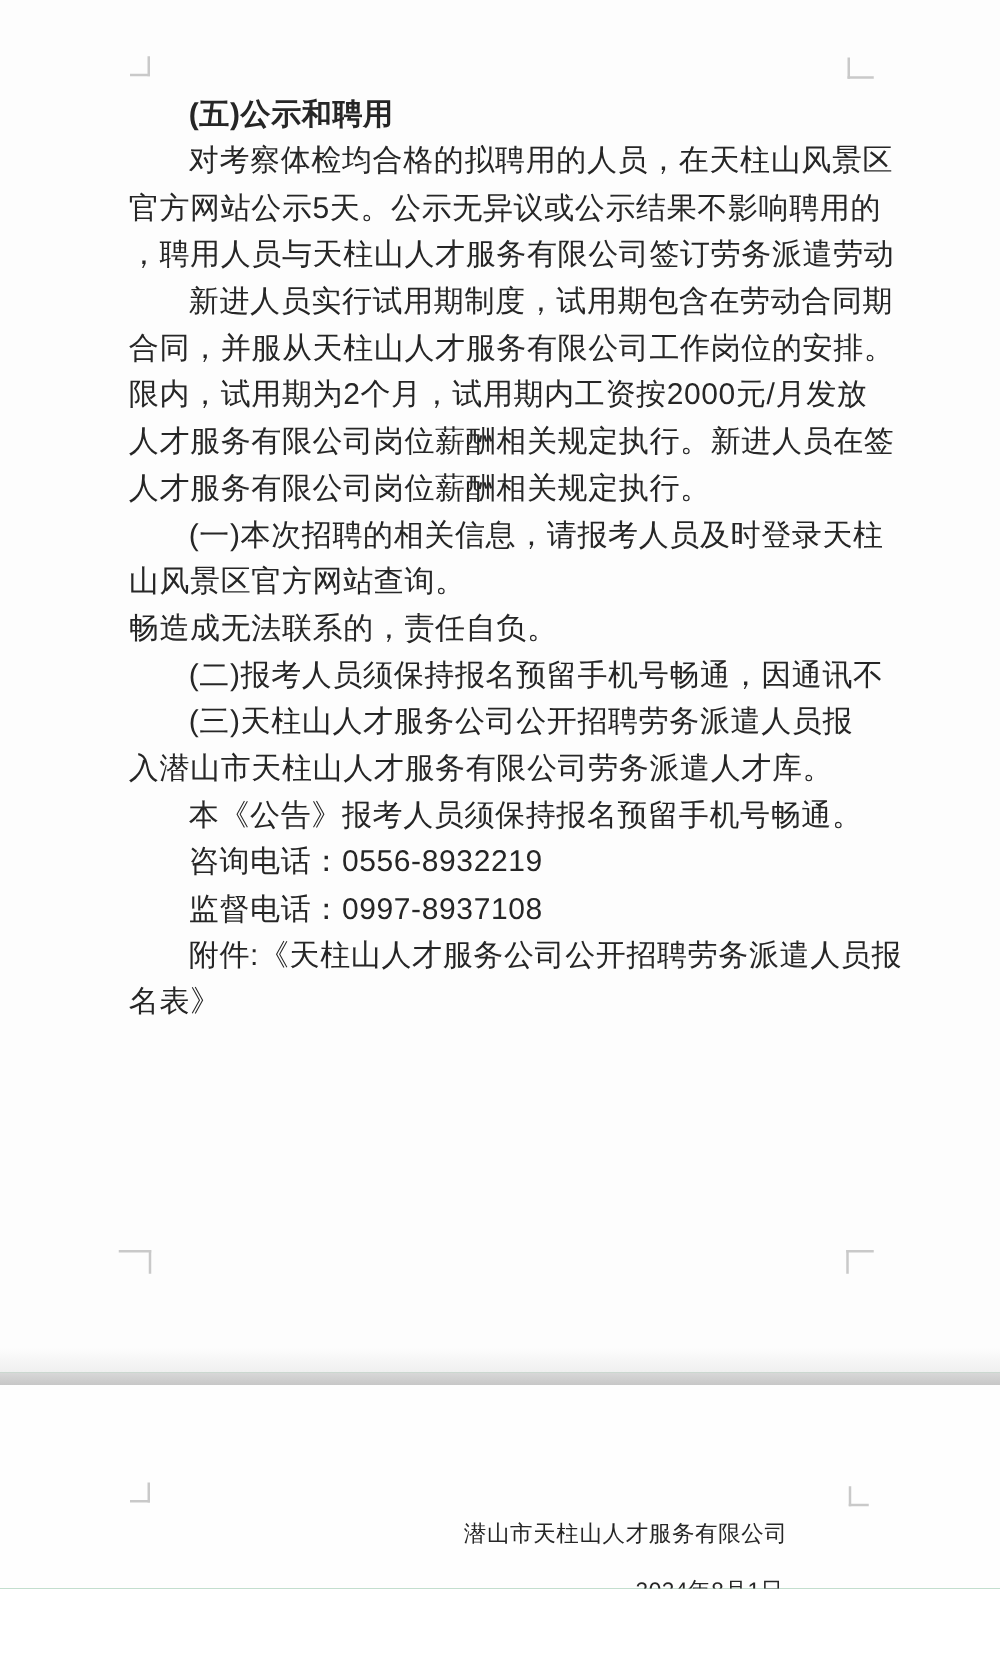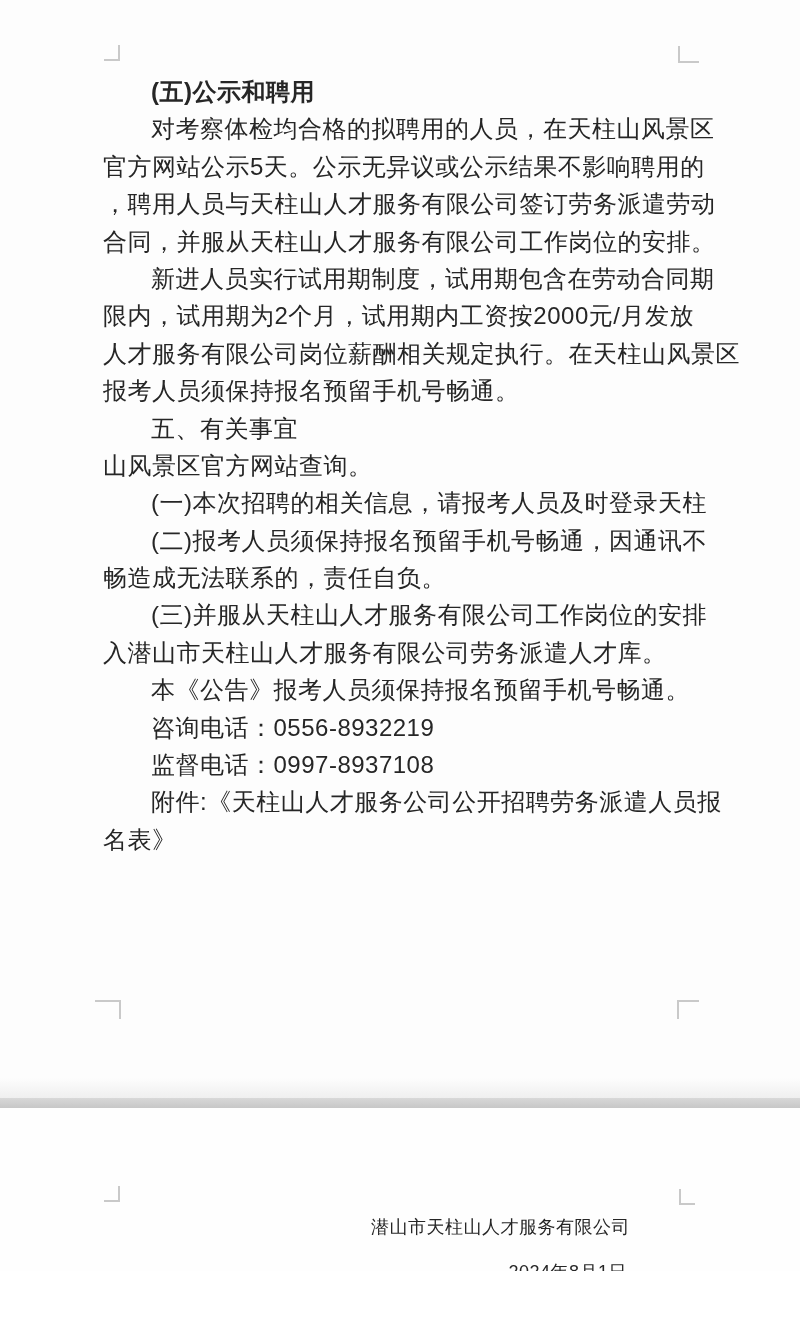--- a/index.html
+++ b/index.html
@@ -98,31 +98,30 @@
     <div class="crop crop-tl" style="left:104px; top:45px; width:16px; height:16px;"></div>
     <div class="crop crop-tr" style="left:678px; top:46px; width:21px; height:17px;"></div>
     <div class="crop crop-bl" style="left:95px; top:1000px; width:26px; height:19px;"></div>
     <div class="crop crop-br" style="left:677px; top:1000px; width:22px; height:19px;"></div>
 
     <div class="text-block">
       <div class="line indent heading">(五)公示和聘用</div>
       <div class="line indent">对考察体检均合格的拟聘用的人员，在天柱山风景区</div>
       <div class="line">官方网站公示5天。公示无异议或公示结果不影响聘用的</div>
       <div class="line">，聘用人员与天柱山人才服务有限公司签订劳务派遣劳动</div>
+      <div class="line indent">新进人员实行试用期制度，试用期包含在劳动合同期</div>
       <div class="line">合同，并服从天柱山人才服务有限公司工作岗位的安排。</div>
-      <div class="line indent">新进人员实行试用期制度，试用期包含在劳动合同期</div>
       <div class="line">限内，试用期为2个月，试用期内工资按2000元/月发放</div>
-      <div class="line">人才服务有限公司岗位薪酬相关规定执行。在天柱山风景区</div>
-      <div class="line">报考人员须保持报名预留手机号畅通。</div>
-      <div class="line indent">五、有关事宜</div>
+      <div class="line">人才服务有限公司岗位薪酬相关规定执行。新进人员在签</div>
+      <div class="line">人才服务有限公司岗位薪酬相关规定执行。</div>
+      <div class="line indent">(一)本次招聘的相关信息，请报考人员及时登录天柱</div>
       <div class="line">山风景区官方网站查询。</div>
-      <div class="line indent">(一)本次招聘的相关信息，请报考人员及时登录天柱</div>
+      <div class="line">畅造成无法联系的，责任自负。</div>
       <div class="line indent">(二)报考人员须保持报名预留手机号畅通，因通讯不</div>
-      <div class="line">畅造成无法联系的，责任自负。</div>
-      <div class="line indent">(三)并服从天柱山人才服务有限公司工作岗位的安排</div>
+      <div class="line indent">(三)天柱山人才服务公司公开招聘劳务派遣人员报</div>
       <div class="line">入潜山市天柱山人才服务有限公司劳务派遣人才库。</div>
       <div class="line indent">本《公告》报考人员须保持报名预留手机号畅通。</div>
       <div class="line indent">咨询电话：0556-8932219</div>
       <div class="line indent">监督电话：0997-8937108</div>
       <div class="line indent">附件:《天柱山人才服务公司公开招聘劳务派遣人员报</div>
       <div class="line">名表》</div>
     </div>
 
     <div class="page-1-bottom-shadow"></div>
   </div>

